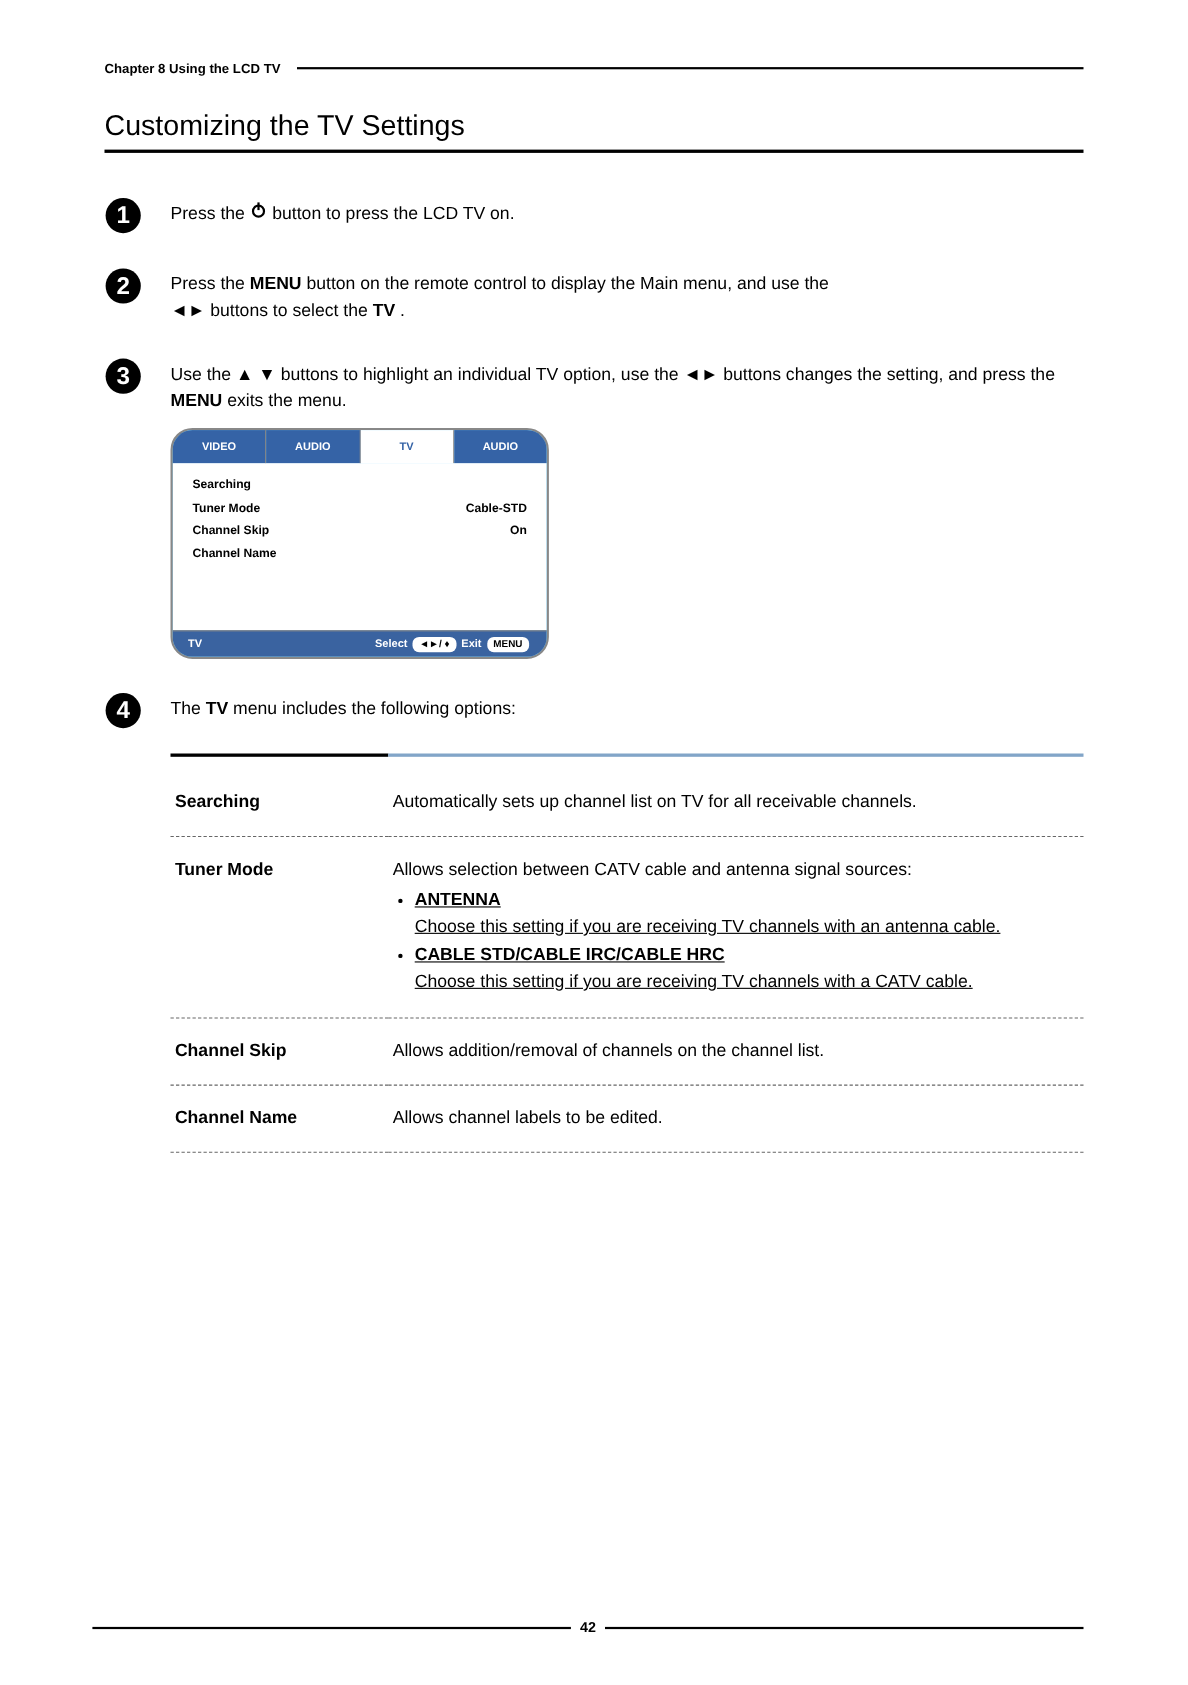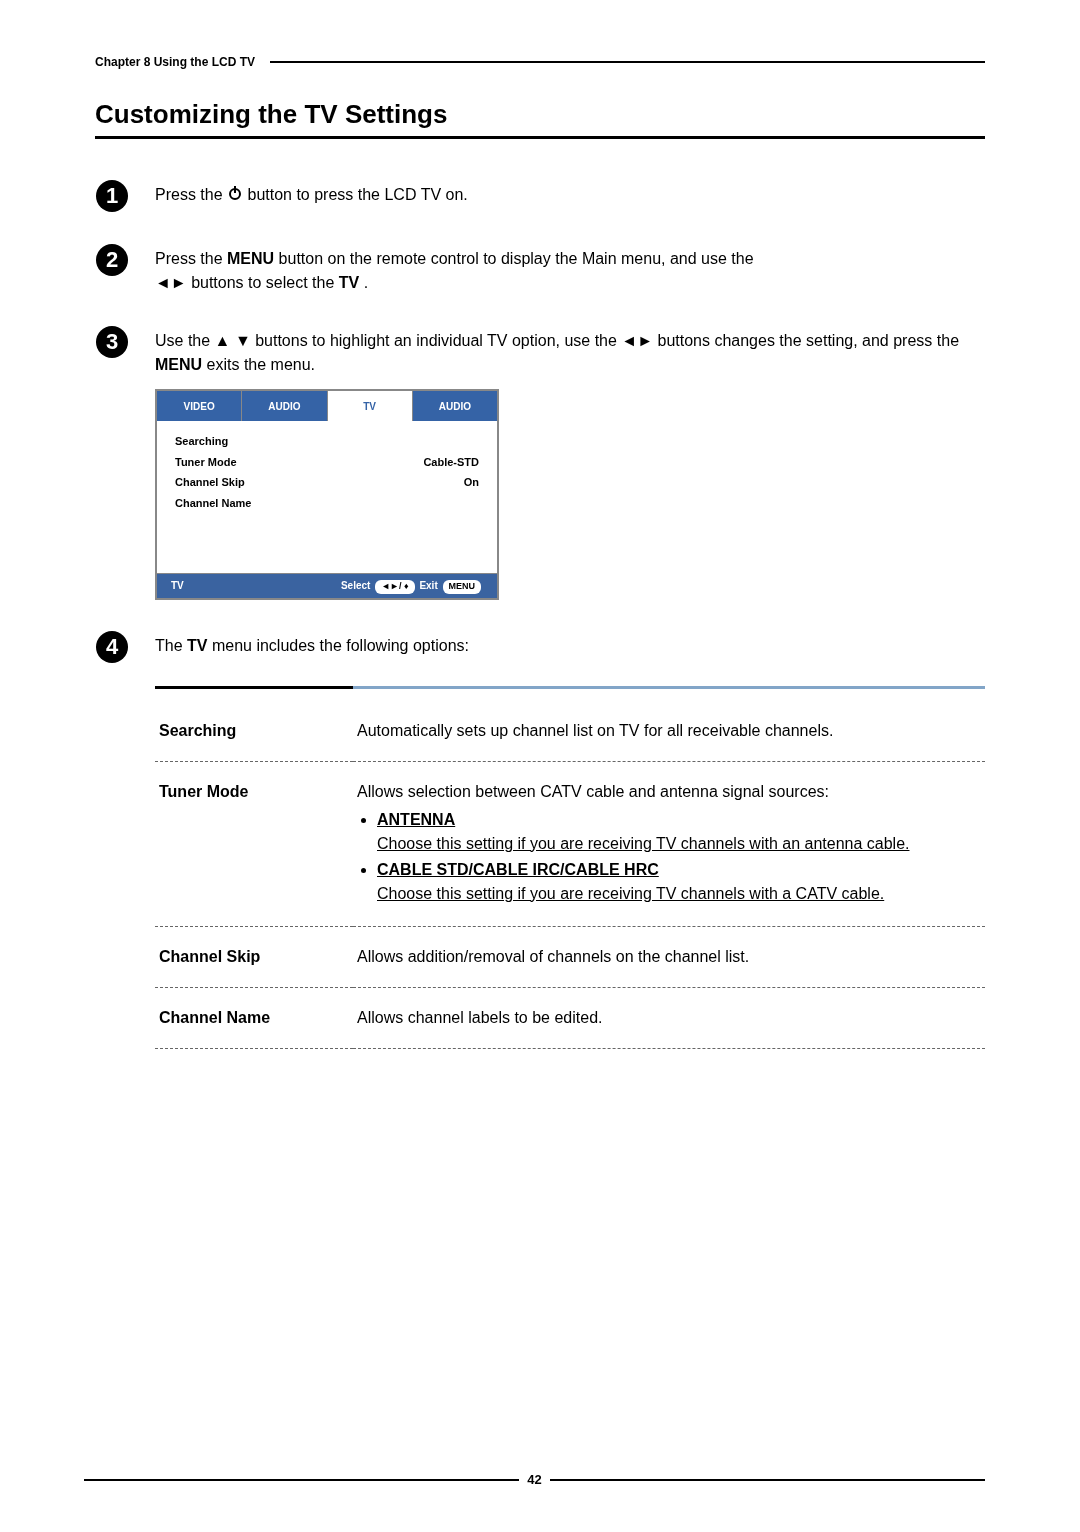--- a/index.html
+++ b/index.html
@@ -28,21 +28,21 @@
     white-space: nowrap;
   }
   .chapter-rule {
     flex: 1;
     height: 2px;
     background: #000;
     margin-left: 15px;
   }
   .section-title {
     font-size: 26px;
-    font-weight: bold;
+    font-weight: normal;
     margin-bottom: 6px;
   }
   .thick-hr {
     height: 3px;
     background: #000;
     margin-bottom: 40px;
   }
   .step {
     display: flex;
     margin-bottom: 30px;
@@ -58,21 +58,21 @@
     line-height: 1.5;
     padding-top: 4px;
   }
   .bold { font-weight: bold; }
   
   .menu-shot {
     width: 340px;
     margin-top: 12px;
     background: #7dd3fc;
     border: 2px solid #888;
-    border-radius: 0;
+    border-radius: 20px;
     overflow: hidden;
     font-size: 11px;
   }
   .menu-tabs {
     display: flex;
     height: 30px;
   }
   .menu-tab {
     flex: 1;
     display: flex;

